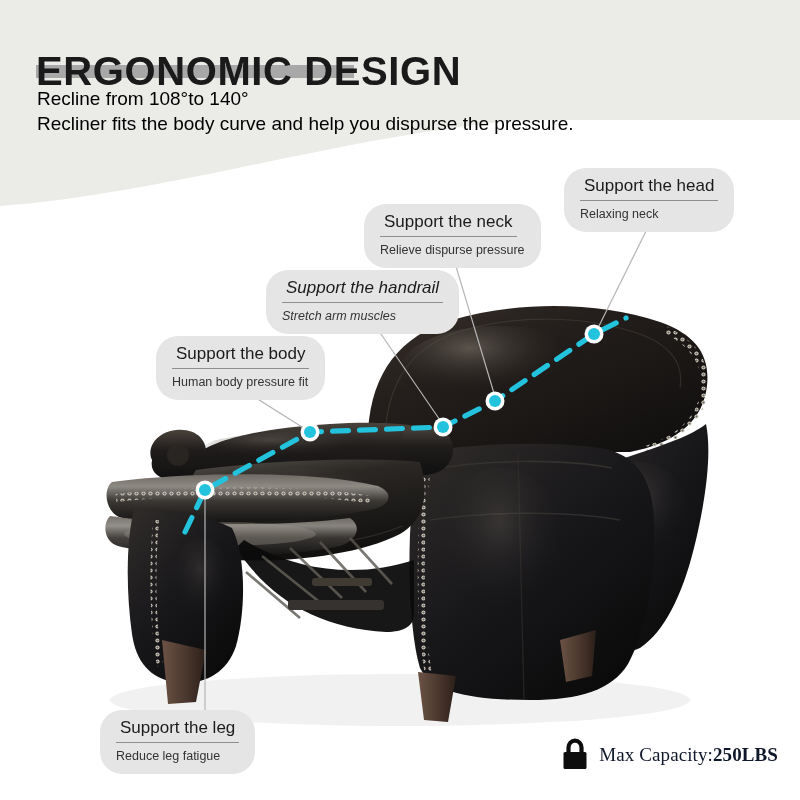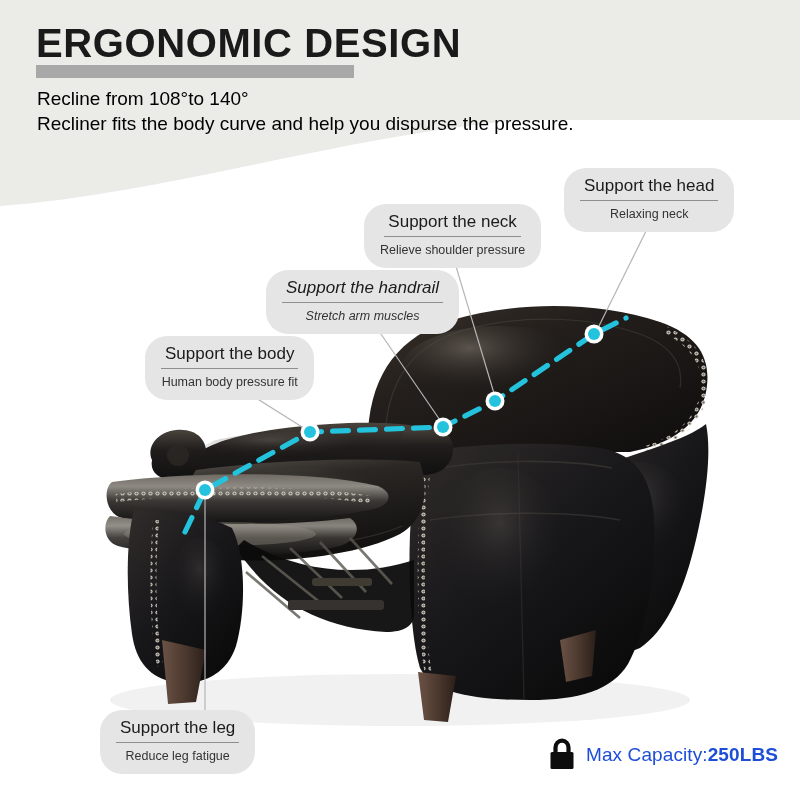--- a/index.html
+++ b/index.html
@@ -29,20 +29,21 @@
   .title-wrap{position:absolute;left:36px;top:23px;}
   .title-bar{
     position:absolute;left:0;top:42px;width:318px;height:13px;
     background:#a8a8a8;z-index:0;
   }
   .title-text{
     position:relative;z-index:1;
     font-size:40px;font-weight:bold;color:#1a1a1a;
     letter-spacing:.6px;line-height:1;
     white-space:nowrap;
+    margin-top:28px;
   }
   .subline{
     position:absolute;left:37px;
     font-size:19px;color:#000000;white-space:nowrap;
   }
   .subline.l1{top:88px;}
   .subline.l2{top:113px;}
 
   
   .chair{position:absolute;left:0;top:0;width:800px;height:800px;z-index:2;}
@@ -52,21 +53,20 @@
 
   
   .spine{position:absolute;left:0;top:0;width:800px;height:800px;z-index:7;}
 
   
   .callout{
     position:absolute;z-index:8;
     background:#e5e5e5;
     border-radius:22px;
     padding:7px 16px 9px 16px;
-    text-align:center;
     box-sizing:border-box;
   }
   .callout .c-title{
     font-size:17px;color:#1b1b1b;
     white-space:nowrap;line-height:1.25;
     padding:0 4px 4px 4px;
     border-bottom:1px solid #8e8e8e;
     display:inline-block;
   }
   .callout .c-sub{
@@ -75,22 +75,23 @@
     margin-top:5px;
   }
 
   
   .capacity{
     position:absolute;right:22px;bottom:28px;z-index:9;
     display:flex;align-items:center;gap:9px;
   }
   .lock-icon{display:block;}
   .cap-text{
-    font-size:19px;color:#1d4ed8;white-space:nowrap;
+    font-size:19px;color:#0f172a;white-space:nowrap;
     letter-spacing:.1px;
+    font-family:Liberation Serif, serif;
   }
   .cap-text .cap-val{font-weight:bold;}
 </style>
 </head>
 <body>
 
 <div id="stage">
 
   <div class="bg-layer">
     <div class="bg-gray"></div>
@@ -281,29 +282,29 @@
     </g>
   </svg>
 
   <div class="callout" style="left:564px;top:168px;">
     <div class="c-title">Support the head</div>
     <div class="c-sub">Relaxing neck</div>
   </div>
 
   <div class="callout" style="left:364px;top:204px;">
     <div class="c-title">Support the neck</div>
-    <div class="c-sub">Relieve shoulder pressure</div>
+    <div class="c-sub">Relieve dispurse pressure</div>
   </div>
 
   <div class="callout" style="left:266px;top:270px;font-style:italic;">
     <div class="c-title">Support the handrail</div>
     <div class="c-sub">Stretch arm muscles</div>
   </div>
 
-  <div class="callout" style="left:145px;top:336px;">
+  <div class="callout" style="left:156px;top:336px;">
     <div class="c-title">Support the body</div>
     <div class="c-sub">Human body pressure fit</div>
   </div>
 
   <div class="callout" style="left:100px;top:710px;">
     <div class="c-title">Support the leg</div>
     <div class="c-sub">Reduce leg fatigue</div>
   </div>
 
   <div class="capacity">

